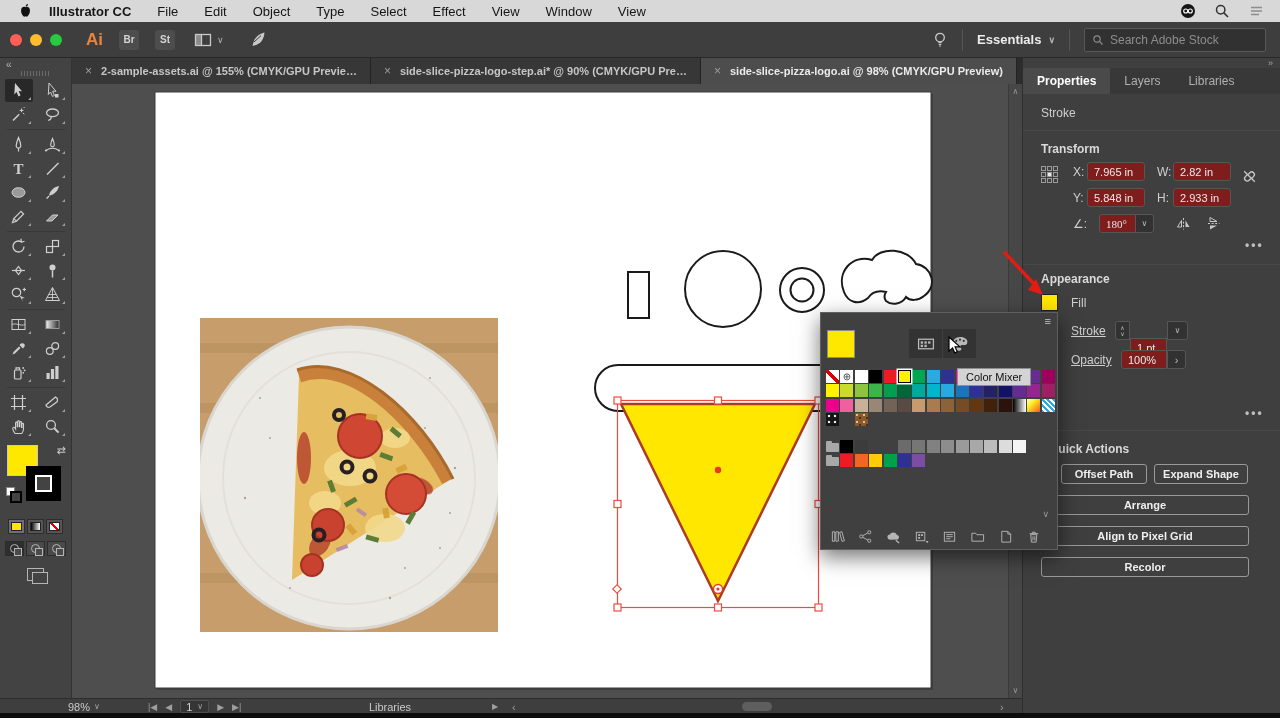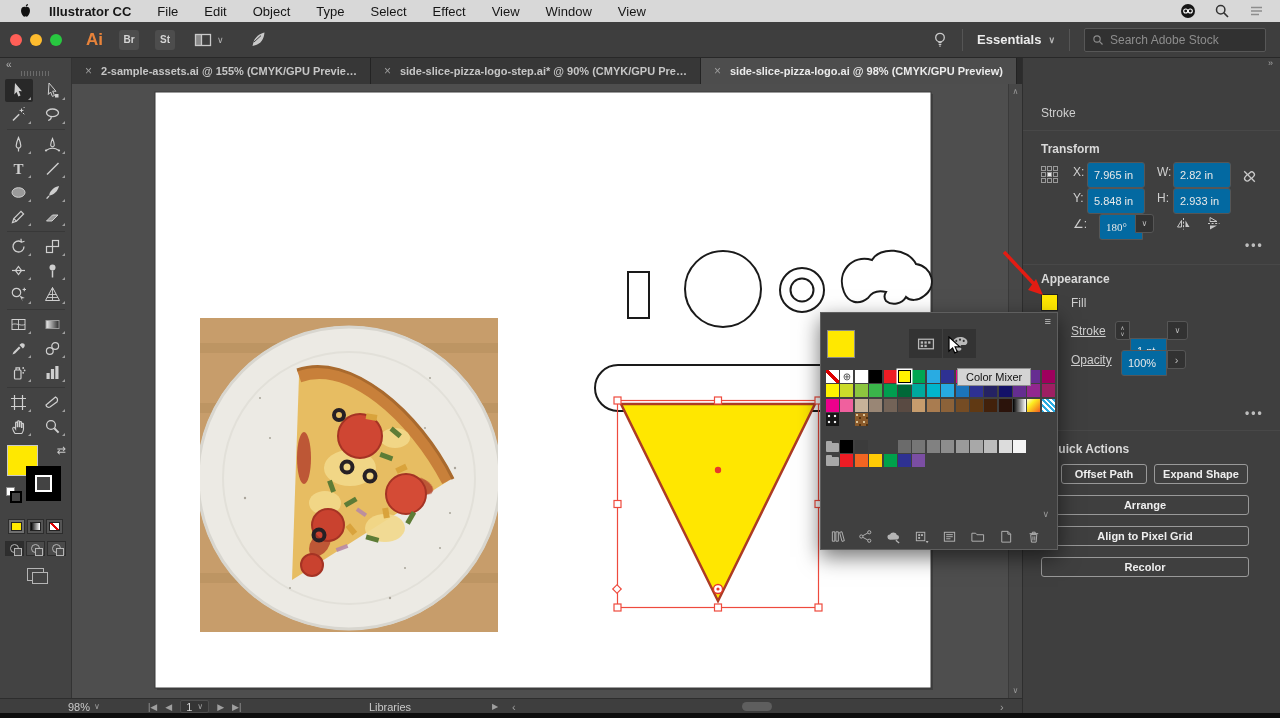--- a/index.html
+++ b/index.html
@@ -97,22 +97,22 @@
   
   .rightpanel{position:absolute;left:1022px;top:58px;width:258px;height:655px;background:#3f3f3f;
               border-left:1px solid #2e2e2e;color:#cfcfcf;font-size:12px;}
   .panel-topstrip{height:10px;text-align:right;color:#a5a5a5;font-size:9px;line-height:10px;padding-right:7px;}
   .panel-tabs{display:flex;height:26px;background:#383838;}
   .ptab{padding:0 14px;display:flex;align-items:center;font-size:12px;color:#b0b0b0;}
   .ptab.active{background:#4a4a4a;color:#fff;font-weight:bold;}
   .rp-abs{position:absolute;}
   .rp-divider{position:absolute;left:0;width:258px;height:1px;background:#343434;border-bottom:1px solid #484848;}
   .rp-title{font-weight:bold;color:#d9d9d9;}
-  .rp-input{position:absolute;background:#0369a1;border:1px solid #565656;border-radius:3px;color:#e9e9e9;
-            font-size:11px;display:flex;align-items:center;padding:0 6px;height:26px;}
+  .rp-input{position:absolute;background:#7f1d1d;border:1px solid #565656;border-radius:3px;color:#e9e9e9;
+            font-size:11px;display:flex;align-items:center;padding:0 6px;height:19px;}
   .rp-chevbox{position:absolute;background:#323232;border:1px solid #565656;border-radius:0 3px 3px 0;
               color:#bbb;font-size:8px;display:flex;align-items:center;justify-content:center;height:19px;}
   .refgrid{position:absolute;display:grid;grid-template-columns:repeat(3,5px);gap:1px;}
   .refgrid span{width:5px;height:5px;border:1px solid #9a9a9a;background:transparent;}
   .refgrid span.c{background:#e8e8e8;}
   .stepper{position:absolute;width:15px;height:19px;background:#323232;border:1px solid #565656;
            border-radius:3px 0 0 3px;display:flex;flex-direction:column;align-items:center;
            justify-content:center;color:#bbb;font-size:6px;line-height:6px;}
   .underl{text-decoration:underline;}
   .dots{color:#bdbdbd;letter-spacing:2px;font-size:12px;font-weight:bold;}
@@ -753,20 +753,25 @@
     </svg>
   </div>
 
   <div class="vscroll">
     <span>∧</span>
     <span>∨</span>
   </div>
 
   <div class="rightpanel">
     <div class="panel-topstrip">»</div>
+    <div class="panel-tabs">
+        <span class="ptab active">Properties</span>
+        <span class="ptab">Layers</span>
+        <span class="ptab">Libraries</span>
+      </div>
 
     <div class="rp-abs" style="left:18px;top:48px;">Stroke</div>
     <div class="rp-divider" style="top:72px;"></div>
 
     <div class="rp-abs rp-title" style="left:18px;top:84px;">Transform</div>
     <div class="refgrid" style="left:18px;top:108px;">
       <span></span>
         <span></span>
         <span></span>
         <span></span>

